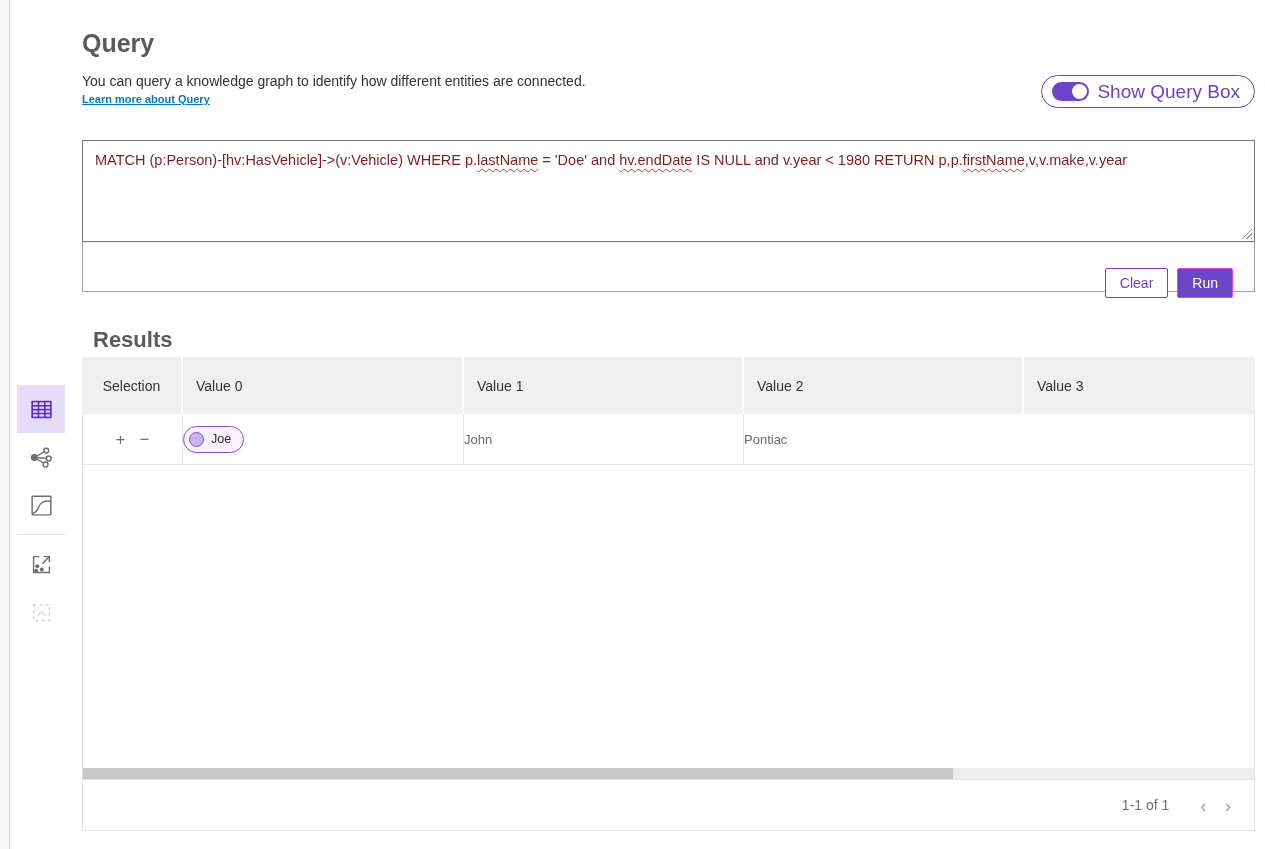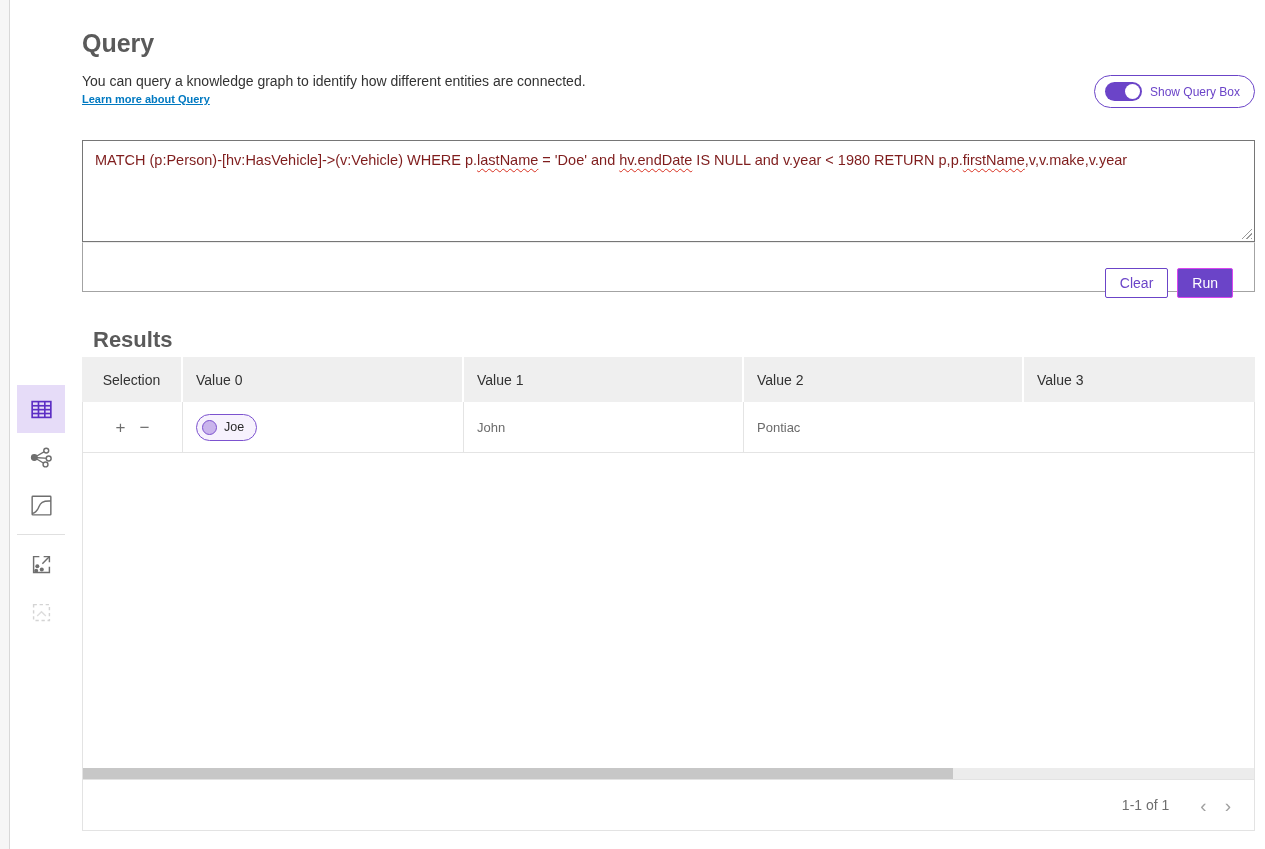--- a/index.html
+++ b/index.html
@@ -24,21 +24,21 @@
   .content { position:absolute; left:82px; top:0; width:1173px; height:849px; }
 
   .page-title { margin:28px 0 0; font-size:25px; line-height:30px; font-weight:700; color:#5a5a5a; }
   .page-desc { margin:15px 0 0; font-size:14px; color:#323232; }
   .learn-link { display:inline-block; margin-top:3px; font-size:11px; font-weight:700;
     color:#0079c1; text-decoration:underline; cursor:pointer; }
 
   
   .toggle-pill { position:absolute; top:75px; right:0; height:33px; display:flex; align-items:center;
     gap:8px; padding:0 14px 0 10px; border:1px solid #6b44c8; border-radius:17px; color:#6b44c8;
-    font-size:12px; background:#fff; cursor:pointer; }
+    font-size:19px; background:#fff; cursor:pointer; }
   .switch { position:relative; width:37px; height:19px; background:#6b44c8; border-radius:10px; flex:0 0 auto; }
   .switch .knob { position:absolute; top:2px; right:2px; width:15px; height:15px; border-radius:50%;
     background:#fff; }
 
   
   .query-panel { position:absolute; top:140px; left:0; width:1173px; }
   .query-input { position:relative; height:102px; border:1px solid #767676; background:#fff;
     padding:9px 12px; font-size:14.5px; line-height:20px; color:#7f1d1d; cursor:text; overflow:hidden; }
   .misspelled { text-decoration-line:underline; text-decoration-style:wavy;
     text-decoration-color:#d83020; text-decoration-thickness:1px; text-underline-offset:3px; }
@@ -51,28 +51,28 @@
     cursor:pointer; padding:0 14px;margin-top:32px; }
   .btn-outline { background:#fff; color:#6b44c8; border:1px solid #6b44c8; }
   .btn-solid { background:#6b44c8; color:#fff; border:1px solid #d946ef; }
 
   .results-title { position:absolute; top:314px; left:0; margin:11px; font-size:22px; line-height:30px;
     font-weight:700; color:#5a5a5a; }
 
   
   .results-panel { position:absolute; top:358px; left:0; width:1173px; height:473px;
     border:1px solid #e3e3e3; border-top:none; background:#fff; }
-  .thead { display:grid; grid-template-columns:99px 281px 280px 280px 1fr; height:45px;
+  .thead { display:grid; grid-template-columns:99px 281px 280px 280px 1fr; height:57px;
     background:#efefef; margin:-1px -1px 0; }
   .th { display:flex; align-items:center; padding-left:13px; font-size:14px; color:#323232;
     border-left:2px solid #ffffff; }
   .th:first-child { border-left:none; justify-content:center; padding-left:0; }
   .trow { display:grid; grid-template-columns:99px 281px 280px 280px 1fr; height:51px;
     border-bottom:1px solid #e4e4e4; background:#fff; }
-  .td { display:flex; align-items:center; padding-left:13px; border-left:1px solid #e4e4e4;
+  .td { display:flex; align-items:center; border-left:1px solid #e4e4e4;
     font-size:13px; color:#6b6b6b; overflow:hidden; }
   .td:first-child { border-left:none; justify-content:center; padding-left:0; gap:14px; }
   .sel-btn { background:none; border:none; font-size:17px; color:#6e6e6e; cursor:pointer;
     padding:0; line-height:1; font-family:"Liberation Sans", sans-serif; }
   .chip { display:inline-flex; align-items:center; gap:7px; height:27px; padding:0 12px 0 5px;
     border:1px solid #7c52cf; border-radius:14px; background:#f7f2fd; font-size:12.5px;
     color:#2b2b2b; cursor:pointer; white-space:nowrap; }
   .chip-dot { width:15px; height:15px; border-radius:50%; background:#c9b4ec;
     border:1px solid #7c52cf; flex:0 0 auto; }
 

